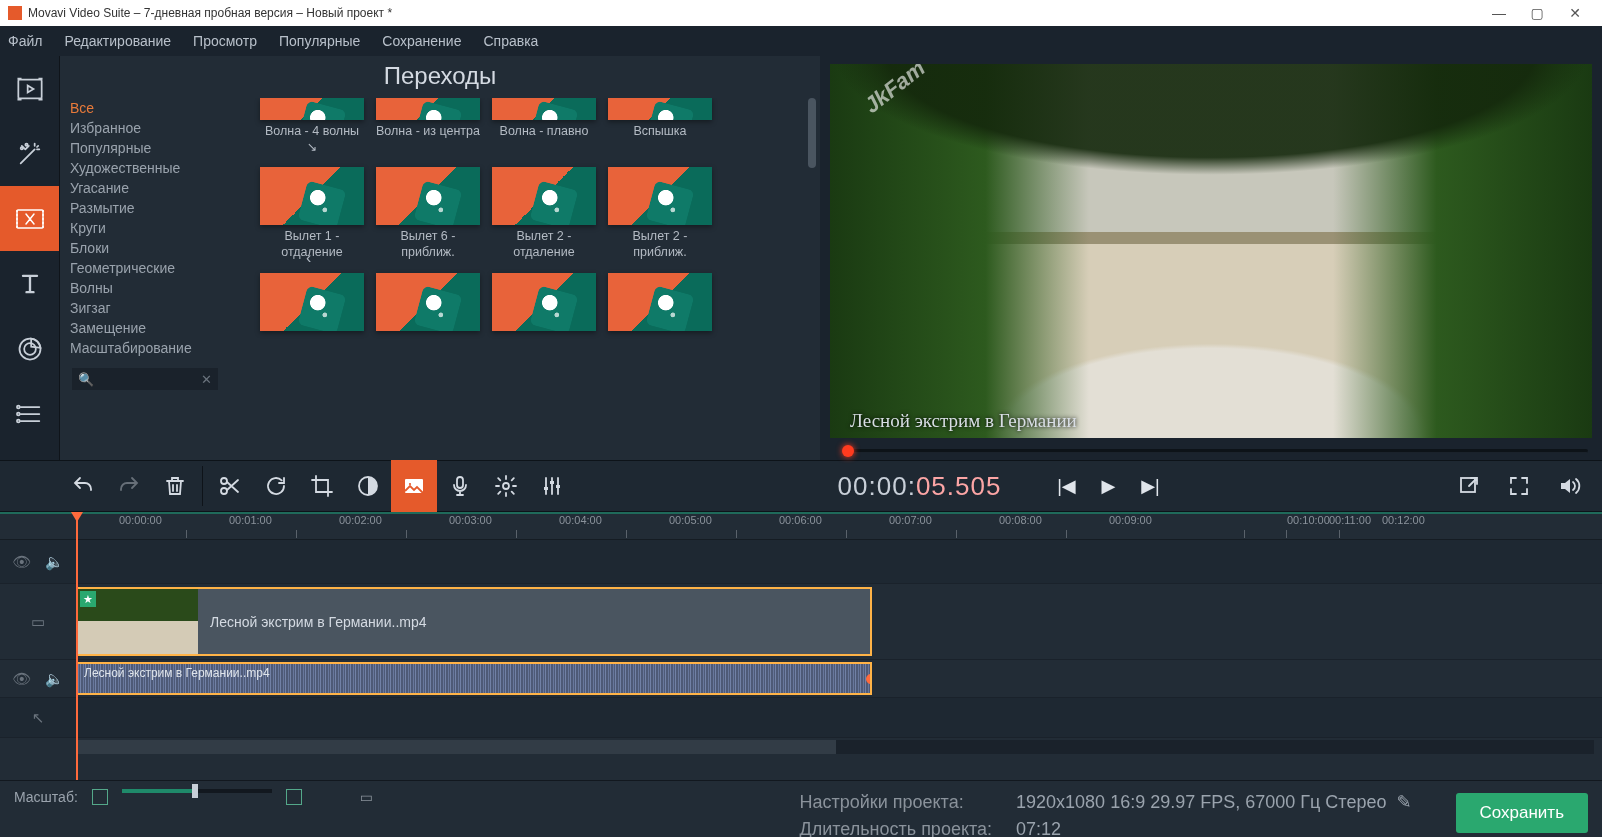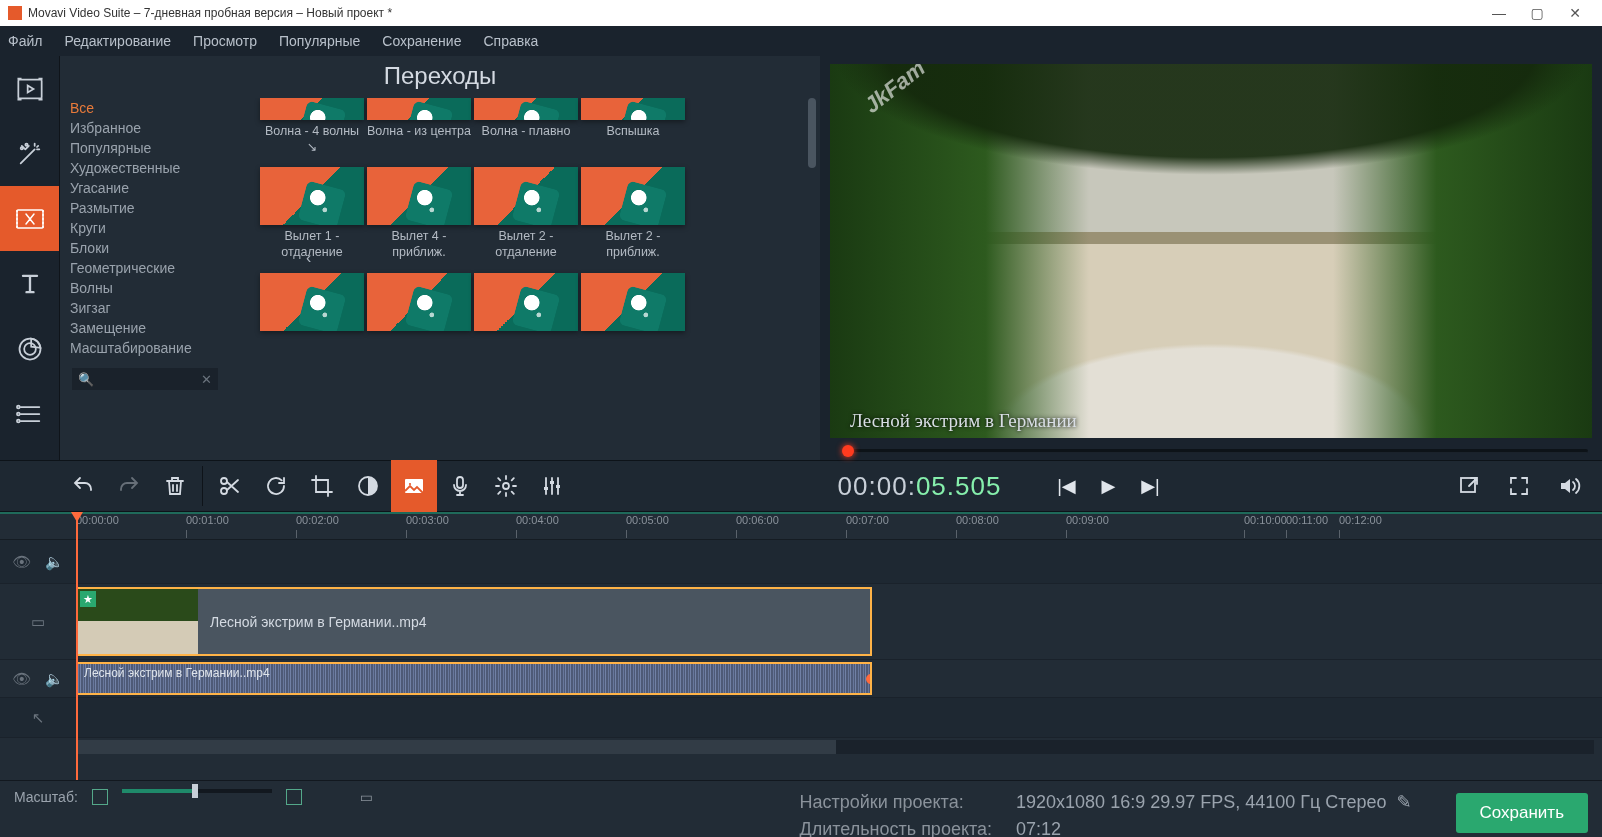--- a/index.html
+++ b/index.html
@@ -26,21 +26,21 @@
 
 
 .browser { flex: 0 0 760px; background: #222c36; display: flex; flex-direction: column; position: relative; }
 .browser-title { text-align: center; font-size: 24px; color: #d4dae2; padding: 6px 0 8px; font-weight: 400; }
 .browser-body { flex: 1; display: flex; overflow: hidden; }
 .cat-list { width: 170px; padding: 0 6px; overflow: hidden; font-size: 14px; }
 .cat-list .cat { padding: 2px 4px; color: #9aa3ad; cursor: default; white-space: nowrap; }
 .cat-list .cat.sel { color: #e87a3a; }
 .cat-search { margin: 10px 6px 0; height: 22px; background: #1a222b; display: flex; align-items: center; padding: 0 6px; color: #6a737d; font-size: 13px; justify-content: space-between; }
 .collapse-handle { position: absolute; left: 246px; top: 50%; transform: translateY(-50%); color: #aeb6c0; font-size: 16px; cursor: default; }
-.thumb-grid { flex: 1; display: grid; grid-template-columns: repeat(4, 104px); gap: 12px 3px; padding: 0 20px 0 30px; align-content: start; overflow: hidden; position: relative; }
+.thumb-grid { flex: 1; display: grid; grid-template-columns: repeat(4, 104px); gap: 12px 12px; padding: 0 20px 0 30px; align-content: start; overflow: hidden; position: relative; }
 .thumb-item { width: 104px; }
 .thumb-img { width: 104px; height: 58px; position: relative; background: linear-gradient(135deg, #e8633a 0 50%, #0a6b5a 50% 100%); box-shadow: 0 2px 5px rgba(0,0,0,.4); overflow: hidden; }
 .thumb-img.half { height: 22px; }
 .thumb-img::before { content: ""; position: absolute; left: 40%; top: 30%; width: 40px; height: 40px; background: radial-gradient(circle at 35% 35%, #fff 0 20%, transparent 22%), radial-gradient(circle at 60% 60%, rgba(255,255,255,.7) 0 6%, transparent 8%), #0f7a68; border-radius: 6px; transform: rotate(15deg); }
 .thumb-label { text-align: center; font-size: 12.5px; color: #b4bbc4; line-height: 1.25; margin-top: 4px; min-height: 30px; }
 .grid-scroll { position: absolute; right: 4px; top: 0; width: 8px; height: 100%; }
 .grid-scroll .thumb { position: absolute; top: 0; width: 8px; height: 70px; background: #4a5560; border-radius: 4px; }
 
 
 .preview { flex: 1; background: #1a232d; display: flex; flex-direction: column; padding: 8px 10px 2px; gap: 6px; }
@@ -60,29 +60,29 @@
 .tool-row { display: flex; align-items: center; height: 52px; background: #1e2832; border-top: 1px solid #0d1319; border-bottom: 1px solid #0d1319; }
 .tool-row .left-pad { width: 60px; }
 .tb { width: 46px; height: 52px; display: flex; align-items: center; justify-content: center; color: #d4dae2; font-size: 20px; cursor: default; }
 .tb.sel { background: #e55a2b; color: #fff; }
 .tb.disabled { opacity: .4; }
 .tb svg { width: 24px; height: 24px; stroke: currentColor; fill: none; stroke-width: 1.8; }
 .tb .fill { fill: currentColor; stroke: none; }
 .tool-row .divider { width: 1px; height: 40px; background: #0e1319; margin: 0 4px; }
 .tool-row .grow { flex: 1; }
 .timecode { font-family: "Consolas", monospace; font-size: 26px; letter-spacing: 1px; color: #c8cfd8; padding: 0 16px; }
-.timecode .hot { color: #86efac; }
+.timecode .hot { color: #fca5a5; }
 .play-ctrl { display: flex; align-items: center; gap: 4px; padding: 0 30px; }
 .play-ctrl .pb { width: 38px; height: 38px; display: flex; align-items: center; justify-content: center; color: #e0e5eb; font-size: 18px; cursor: default; }
 .right-tools { display: flex; align-items: center; gap: 4px; padding-right: 10px; }
 
 
 .timeline { background: #222c36; height: 266px; display: flex; flex-direction: column; position: relative; }
 .ruler { height: 26px; display: flex; align-items: center; position: relative; background: #222c36; border-bottom: 1px solid #151c23; padding-left: 76px; }
-.ruler .tick { position: absolute; top: 0; font-size: 11px; color: #8a929b; }
+.ruler .tick { position: absolute; top: 0; font-size: 11px; color: #8a929b; padding-left: 43px; }
 .ruler .tick::before { content: ""; position: absolute; left: 0; top: 16px; width: 1px; height: 8px; background: #5a626b; }
 .playhead { position: absolute; left: 76px; top: 0; bottom: 0; width: 2px; background: #ff6a3c; z-index: 5; }
 .playhead::before { content: ""; position: absolute; top: -2px; left: -5px; width: 12px; height: 10px; background: #ff6a3c; clip-path: polygon(0 0, 100% 0, 50% 100%); }
 .track { display: flex; align-items: center; border-bottom: 1px solid #1a222b; position: relative; }
 .track .track-head { width: 76px; display: flex; align-items: center; justify-content: center; gap: 14px; color: #6a737d; font-size: 15px; }
 .track-row-1 { height: 44px; background: #1e2832; }
 .track-row-2 { height: 76px; background: #222c36; }
 .track-row-3 { height: 38px; background: #222c36; }
 .track-row-4 { height: 40px; background: #1e2832; }
 .clip-video { position: absolute; left: 76px; top: 3px; bottom: 3px; width: 796px; border: 2px solid #ffb347; background: #4a5560; display: flex; align-items: center; overflow: hidden; }
@@ -217,21 +217,21 @@
             <div class="thumb-img half"></div>
             <div class="thumb-label">Вспышка</div>
           </div>
 
         <div class="thumb-item">
             <div class="thumb-img"></div>
             <div class="thumb-label">Вылет 1 - отдаление</div>
           </div>
         <div class="thumb-item">
             <div class="thumb-img"></div>
-            <div class="thumb-label">Вылет 4 - приближ.</div>
+            <div class="thumb-label">Вылет 6 - приближ.</div>
           </div>
         <div class="thumb-item">
             <div class="thumb-img"></div>
             <div class="thumb-label">Вылет 2 - отдаление</div>
           </div>
         <div class="thumb-item">
             <div class="thumb-img"></div>
             <div class="thumb-label">Вылет 2 - приближ.</div>
           </div>
 
@@ -431,20 +431,20 @@
   <div class="zoom-slider">
       <div class="fill"></div>
       <div class="knob"></div>
     </div>
   <div class="zoom-box"></div>
   <span style="width:30px"></span>
   <span style="color:#8a929b">▭</span>
   <div class="proj-info">
     <span>Настройки проекта:</span>
     <span class="val">
-        <span>1920x1080 16:9 29.97 FPS, 44100 Гц Стерео</span> 
+        <span>1920x1080 16:9 29.97 FPS, 67000 Гц Стерео</span> 
         <span>✎</span>
       </span>
     <span>Длительность проекта:</span>
     <span class="val">07:12</span>
   </div>
   <div class="export-btn">Сохранить</div>
 </div>
 
 </body></html>

